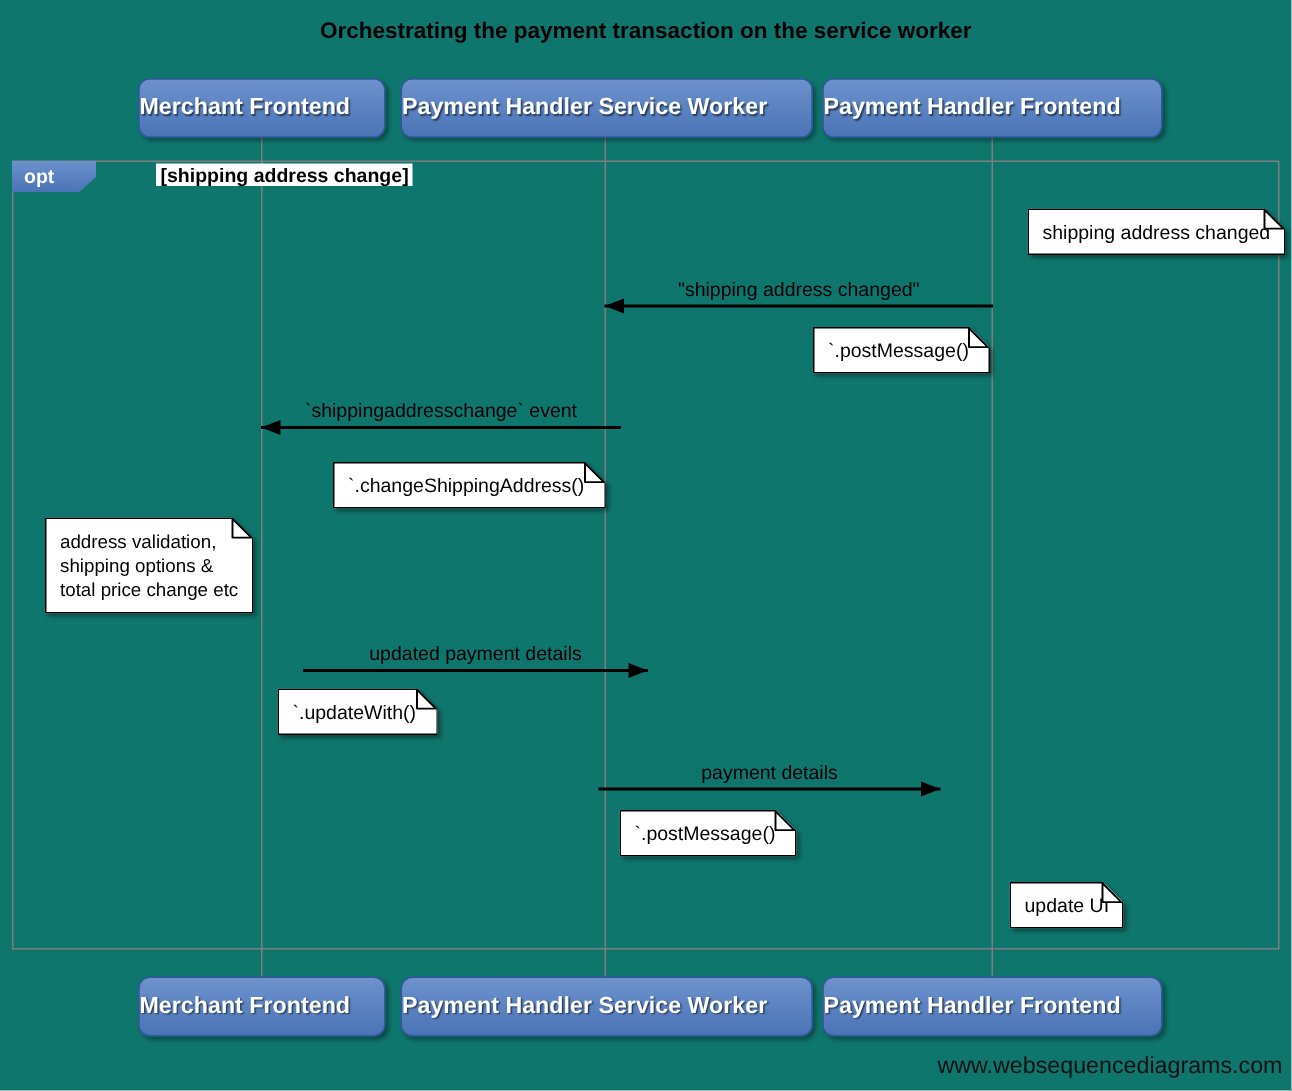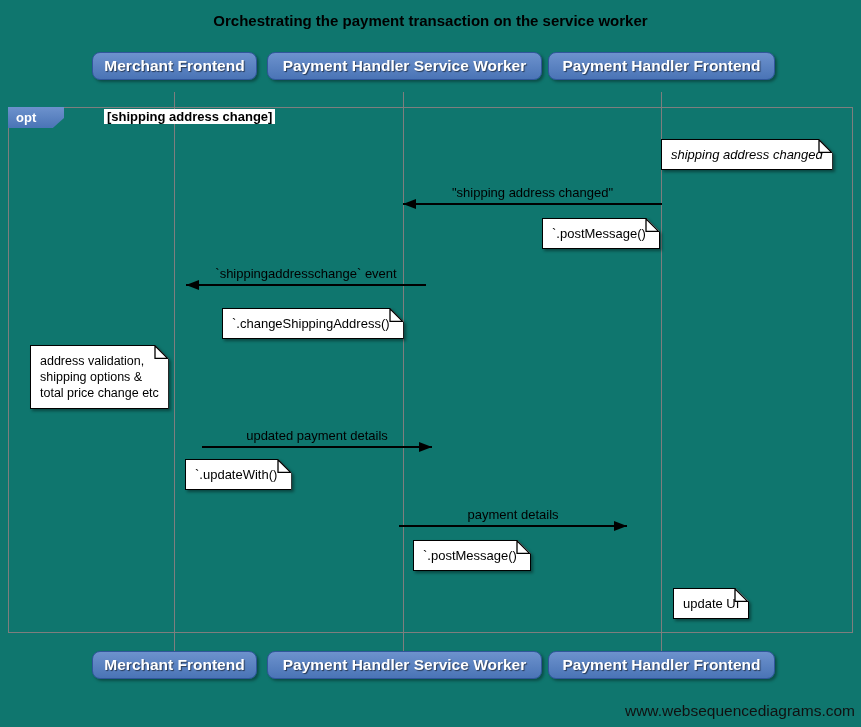--- a/index.html
+++ b/index.html
@@ -5,25 +5,25 @@
   html,body { margin:0; padding:0; background:#fff; }
   #canvas {
     position:relative; width:861px; height:727px; background:#0f766e;
     font-family:"Liberation Sans", sans-serif; overflow:hidden;
   }
   .title {
     position:absolute; top:12px; left:0; width:861px; text-align:center;
     font-size:15px; font-weight:bold; color:#000;
   }
   .actor {
-    position:absolute; height:28px; box-sizing:border-box;
+    position:absolute; height:40px; box-sizing:border-box;
     background:linear-gradient(#6d92cd,#4a74b6);
     border:1px solid #31569b; border-radius:8px;
     box-shadow:2px 2px 3px rgba(0,0,0,0.35);
-    display:flex; align-items:center; justify-content:center;
+    display:flex; align-items:center; justify-content:flex-start;
     color:#fff; font-weight:bold; font-size:15.5px;
     text-shadow:1px 1px 1px rgba(0,0,0,0.55); white-space:nowrap;
   }
   .lifeline { position:absolute; width:0; border-left:1.6px solid #7e7e7e; top:92px; height:559px; }
   .frame { position:absolute; left:8px; top:107px; width:845px; height:526px; box-sizing:border-box; border:1.6px solid #7e7e7e; }
   .frame-tab {
     position:absolute; left:8px; top:107px; width:56px; height:21px; box-sizing:border-box;
     background:linear-gradient(#6d92cd,#4a74b6); color:#fff; font-weight:bold; font-size:13px;
     display:flex; align-items:center; padding-left:8px;
     clip-path:polygon(0 0,100% 0,100% 52%,80% 100%,0 100%);
@@ -64,42 +64,42 @@
   </div>
   <div class="frame-cond">[shipping address change]</div>
 
   <div class="msg" style="left:403px; top:185px; width:259px;">
     <div class="msg-label">"shipping address changed"</div>
     <div class="msg-line">
       <div class="head-l"></div>
     </div>
   </div>
 
-  <div class="msg" style="left:186px; top:266px; width:240px;">
+  <div class="msg" style="left:174px; top:266px; width:240px;">
     <div class="msg-label">`shippingaddresschange` event</div>
     <div class="msg-line">
       <div class="head-l"></div>
     </div>
   </div>
 
   <div class="msg" style="left:174px; top:428px; width:230px;padding-left:28px;">
     <div class="msg-label">updated payment details</div>
     <div class="msg-line">
       <div class="head-r"></div>
     </div>
   </div>
 
   <div class="msg" style="left:399px; top:507px; width:228px;">
     <div class="msg-label">payment details</div>
     <div class="msg-line">
       <div class="head-r"></div>
     </div>
   </div>
 
-  <div class="note" style="left:661px; top:139px;font-style:italic;">
+  <div class="note" style="left:685px; top:139px;">
     <div class="note-body">shipping address changed</div>
     <svg class="fold" width="15" height="15" viewBox="0 0 15 15">
         <path d="M1,0.8 L13.6,13.4 L1,13.4 Z" fill="#fff" stroke="#000" stroke-width="1.3" stroke-linejoin="round"></path>
       </svg>
   </div>
 
   <div class="note" style="left:542px; top:218px;">
     <div class="note-body">`.postMessage()`</div>
     <svg class="fold" width="15" height="15" viewBox="0 0 15 15">
         <path d="M1,0.8 L13.6,13.4 L1,13.4 Z" fill="#fff" stroke="#000" stroke-width="1.3" stroke-linejoin="round"></path>

